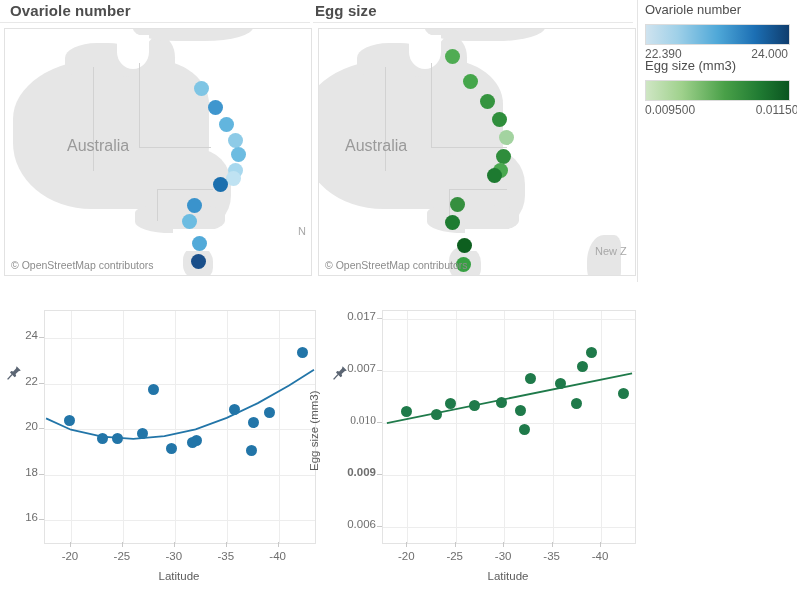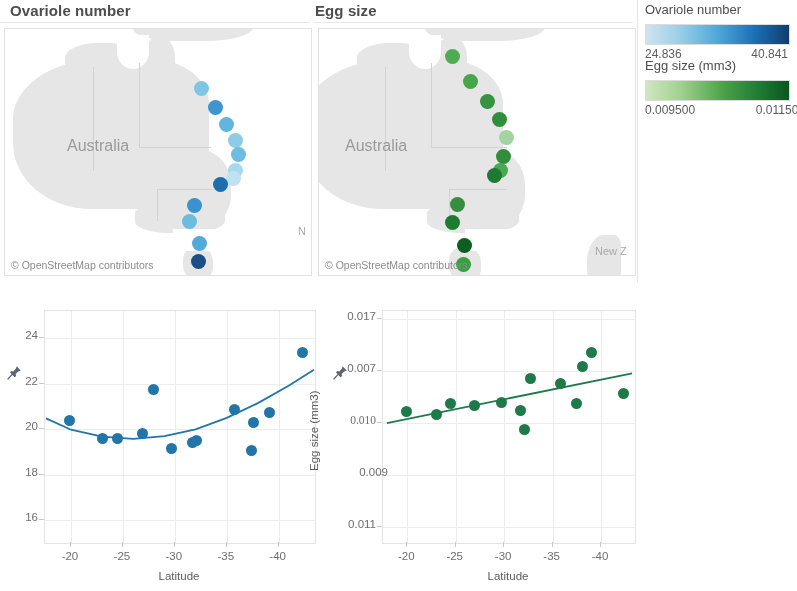--- a/index.html
+++ b/index.html
@@ -215,22 +215,22 @@
         <div class="dot" style="left: 144px; top: 235px; background: rgb(55, 160, 67);"></div>
       </div>
     <div class="attrib">© OpenStreetMap contributors</div>
   </div>
 
   <div class="legend-divider" style="left:637px;top:0px;height:282px;"></div>
 
   <div class="legend" style="left:645px;top:2px;width:145px;">
     <div class="legend-title" style="left:0px;top:0px;">Ovariole number</div>
     <div class="legend-ramp ramp-blue" style="left:0px;top:22px;width:143px;"></div>
-    <div class="legend-min" style="left:0px;top:45px;">24.836</div>
-    <div class="legend-max" style="left:0px;top:45px;width:143px;">40.841</div>
+    <div class="legend-min" style="left:0px;top:45px;">22.390</div>
+    <div class="legend-max" style="left:0px;top:45px;width:143px;">24.000</div>
   </div>
 
   <div class="legend" style="left:645px;top:58px;width:145px;">
     <div class="legend-title" style="left:0px;top:0px;">Egg size (mm3)</div>
     <div class="legend-ramp ramp-green" style="left:0px;top:22px;width:143px;"></div>
     <div class="legend-min" style="left:0px;top:45px;">0.009500</div>
     <div class="legend-max" style="left:17px;top:45px;width:143px;">0.011500</div>
   </div>
 
   <div class="chart" id="chart-left" style="left:0px;top:295px;width:320px;height:296px;">
@@ -316,23 +316,23 @@
         <div class="pt" style="left: 118.246px; top: 91.236px; background: rgb(31, 122, 74);"></div>
         <div class="pt" style="left: 137.631px; top: 99.3169px; background: rgb(31, 122, 74);"></div>
         <div class="pt" style="left: 147.323px; top: 67.5146px; background: rgb(31, 122, 74);"></div>
         <div class="pt" style="left: 177.369px; top: 72.9888px; background: rgb(31, 122, 74);"></div>
         <div class="pt" style="left: 193.846px; top: 92.8px; background: rgb(31, 122, 74);"></div>
         <div class="pt" style="left: 199.662px; top: 55.5236px; background: rgb(31, 122, 74);"></div>
         <div class="pt" style="left: 208.385px; top: 41.4472px; background: rgb(31, 122, 74);"></div>
         <div class="pt" style="left: 240.369px; top: 82.8944px; background: rgb(31, 122, 74);"></div>
       </div>
       <div class="ytick-mark" style="left: 57px; top: 231.36px;"></div>
-      <div class="ytick-label" style="left: 0px; top: 223.36px; width: 56px;">0.011</div>
+      <div class="ytick-label" style="left: 0px; top: 223.36px; width: 56px;">0.006</div>
       <div class="ytick-mark" style="left: 57px; top: 179.225px;"></div>
-      <div class="ytick-label" style="left: 12px; top: 171.225px; width: 56px;">0.009</div>
+      <div class="ytick-label" style="left: 0px; top: 171.225px; width: 56px; font-weight: bold;">0.009</div>
       <div class="ytick-mark" style="left: 57px; top: 127.09px;"></div>
       <div class="ytick-label" style="left: 0px; top: 119.09px; width: 56px; font-family: Liberation Serif, serif;">0.010</div>
       <div class="ytick-mark" style="left: 57px; top: 74.9551px;"></div>
       <div class="ytick-label" style="left: 0px; top: 66.9551px; width: 56px;">0.007</div>
       <div class="ytick-mark" style="left: 57px; top: 22.8202px;"></div>
       <div class="ytick-label" style="left: 0px; top: 14.8202px; width: 56px;">0.017</div>
       <div class="xtick-mark" style="left: 86.2308px; top: 247px;"></div>
       <div class="xtick-label" style="left: 61.2308px; top: 255px; width: 50px;">-20</div>
       <div class="xtick-mark" style="left: 134.692px; top: 247px;"></div>
       <div class="xtick-label" style="left: 109.692px; top: 255px; width: 50px;">-25</div>

